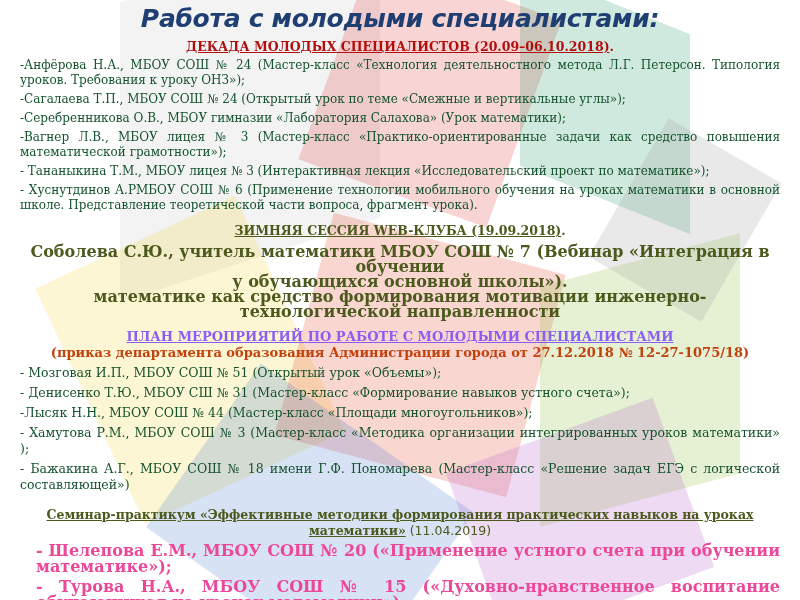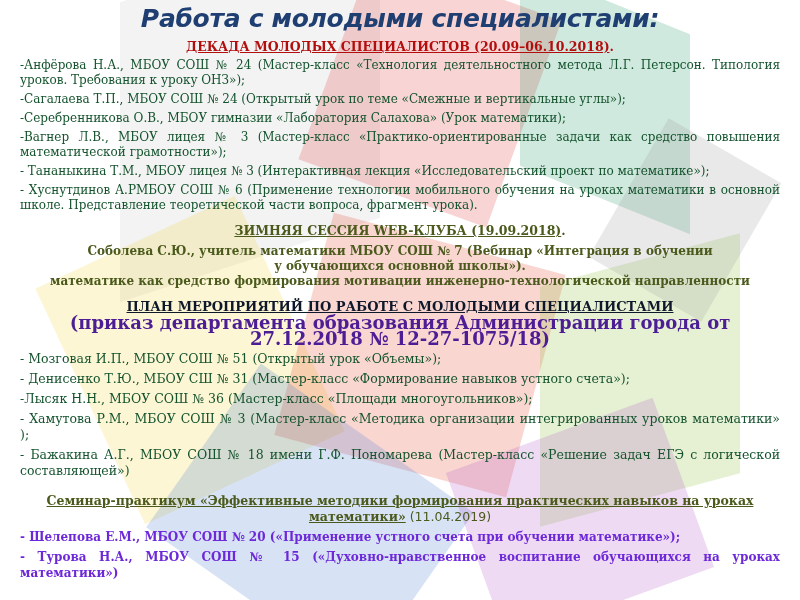--- a/index.html
+++ b/index.html
@@ -30,35 +30,35 @@
     text-align: center; font-weight: bold; font-size: 12.5px; color: #b30e0e; margin: 0 0 4px 0;
   }
   .sec-head u { text-decoration: underline; }
   .para {
     font-size: 12px; line-height: 15px; margin: 0 0 4px 0; text-align: justify; color: #14532d;
   }
   .green-head {
     text-align: center; font-weight: bold; font-size: 12.5px; color: #4b5a1c; margin: 10px 0 6px 0;
   }
   .green-block {
-    text-align: center; font-weight: bold; font-size: 12px; line-height: 15px; color: #4b5a1c; margin: 0 0 10px 0;
+    text-align: center; font-weight: bold; font-size: 16px; line-height: 15px; color: #4b5a1c; margin: 0 0 10px 0;
   }
   .red-head {
-    text-align: center; font-weight: bold; font-size: 13px; color: #0f172a; margin: 0; line-height: 16px;
+    text-align: center; font-weight: bold; font-size: 13px; color: #8b5cf6; margin: 0; line-height: 16px;
   }
   .red-sub {
-    text-align: center; font-weight: bold; font-size: 18px; color: #4c1d95; margin: 0 0 4px 0; line-height: 16px;
+    text-align: center; font-weight: bold; font-size: 13px; color: #c2410c; margin: 0 0 4px 0; line-height: 16px;
   }
   .plan .para { font-size: 12.5px; line-height: 16px; }
   .seminar-head {
     text-align: center; font-weight: bold; font-size: 12.5px; line-height: 16px; color: #4b5a1c; margin: 14px 0 4px 0;
   }
   .seminar-date { font-weight: normal; font-family: "DejaVu Sans", sans-serif; }
   .green-item {
-    font-weight: bold; font-size: 12px; line-height: 16px; color: #6d28d9; margin: 0 0 4px 0; text-align: justify;
+    font-weight: bold; font-size: 16px; line-height: 16px; color: #ec4899; margin: 0 0 4px 16px; text-align: justify;
   }
 </style>
 </head>
 <body>
 
 <div class="bg">
   <div class="b1"></div>
     <div class="b2"></div>
     <div class="b3"></div>
   <div class="b4"></div>
@@ -89,21 +89,21 @@
       <div>у обучающихся основной школы»).</div>
       <div>математике как средство формирования мотивации инженерно-технологической направленности</div>
     </div>
   </section>
 
   <section class="plan">
     <p class="red-head"><u>ПЛАН МЕРОПРИЯТИЙ ПО РАБОТЕ С МОЛОДЫМИ СПЕЦИАЛИСТАМИ</u></p>
     <p class="red-sub">(приказ департамента образования Администрации города от 27.12.2018 № 12-27-1075/18)</p>
     <p class="para">- Мозговая И.П., МБОУ СОШ № 51 (Открытый урок «Объемы»);</p>
     <p class="para">- Денисенко Т.Ю., МБОУ СШ № 31 (Мастер-класс «Формирование навыков устного счета»);</p>
-    <p class="para">-Лысяк Н.Н., МБОУ СОШ № 36 (Мастер-класс «Площади многоугольников»);</p>
+    <p class="para">-Лысяк Н.Н., МБОУ СОШ № 44 (Мастер-класс «Площади многоугольников»);</p>
     <p class="para">- Хамутова Р.М., МБОУ СОШ № 3 (Мастер-класс «Методика организации интегрированных уроков математики» );</p>
     <p class="para">- Бажакина А.Г., МБОУ СОШ № 18 имени Г.Ф. Пономарева (Мастер-класс «Решение задач ЕГЭ с логической составляющей»)</p>
   </section>
 
   <section>
     <p class="seminar-head"><u>Семинар-практикум «Эффективные методики формирования практических навыков на уроках математики»</u><span class="seminar-date"> (11.04.2019)</span></p>
     <p class="green-item">- Шелепова Е.М.,  МБОУ СОШ № 20 («Применение устного счета при обучении математике»);</p>
     <p class="green-item">- Турова Н.А., МБОУ СОШ № 15 («Духовно-нравственное воспитание обучающихся на уроках математики»)</p>
   </section>
 </div>

